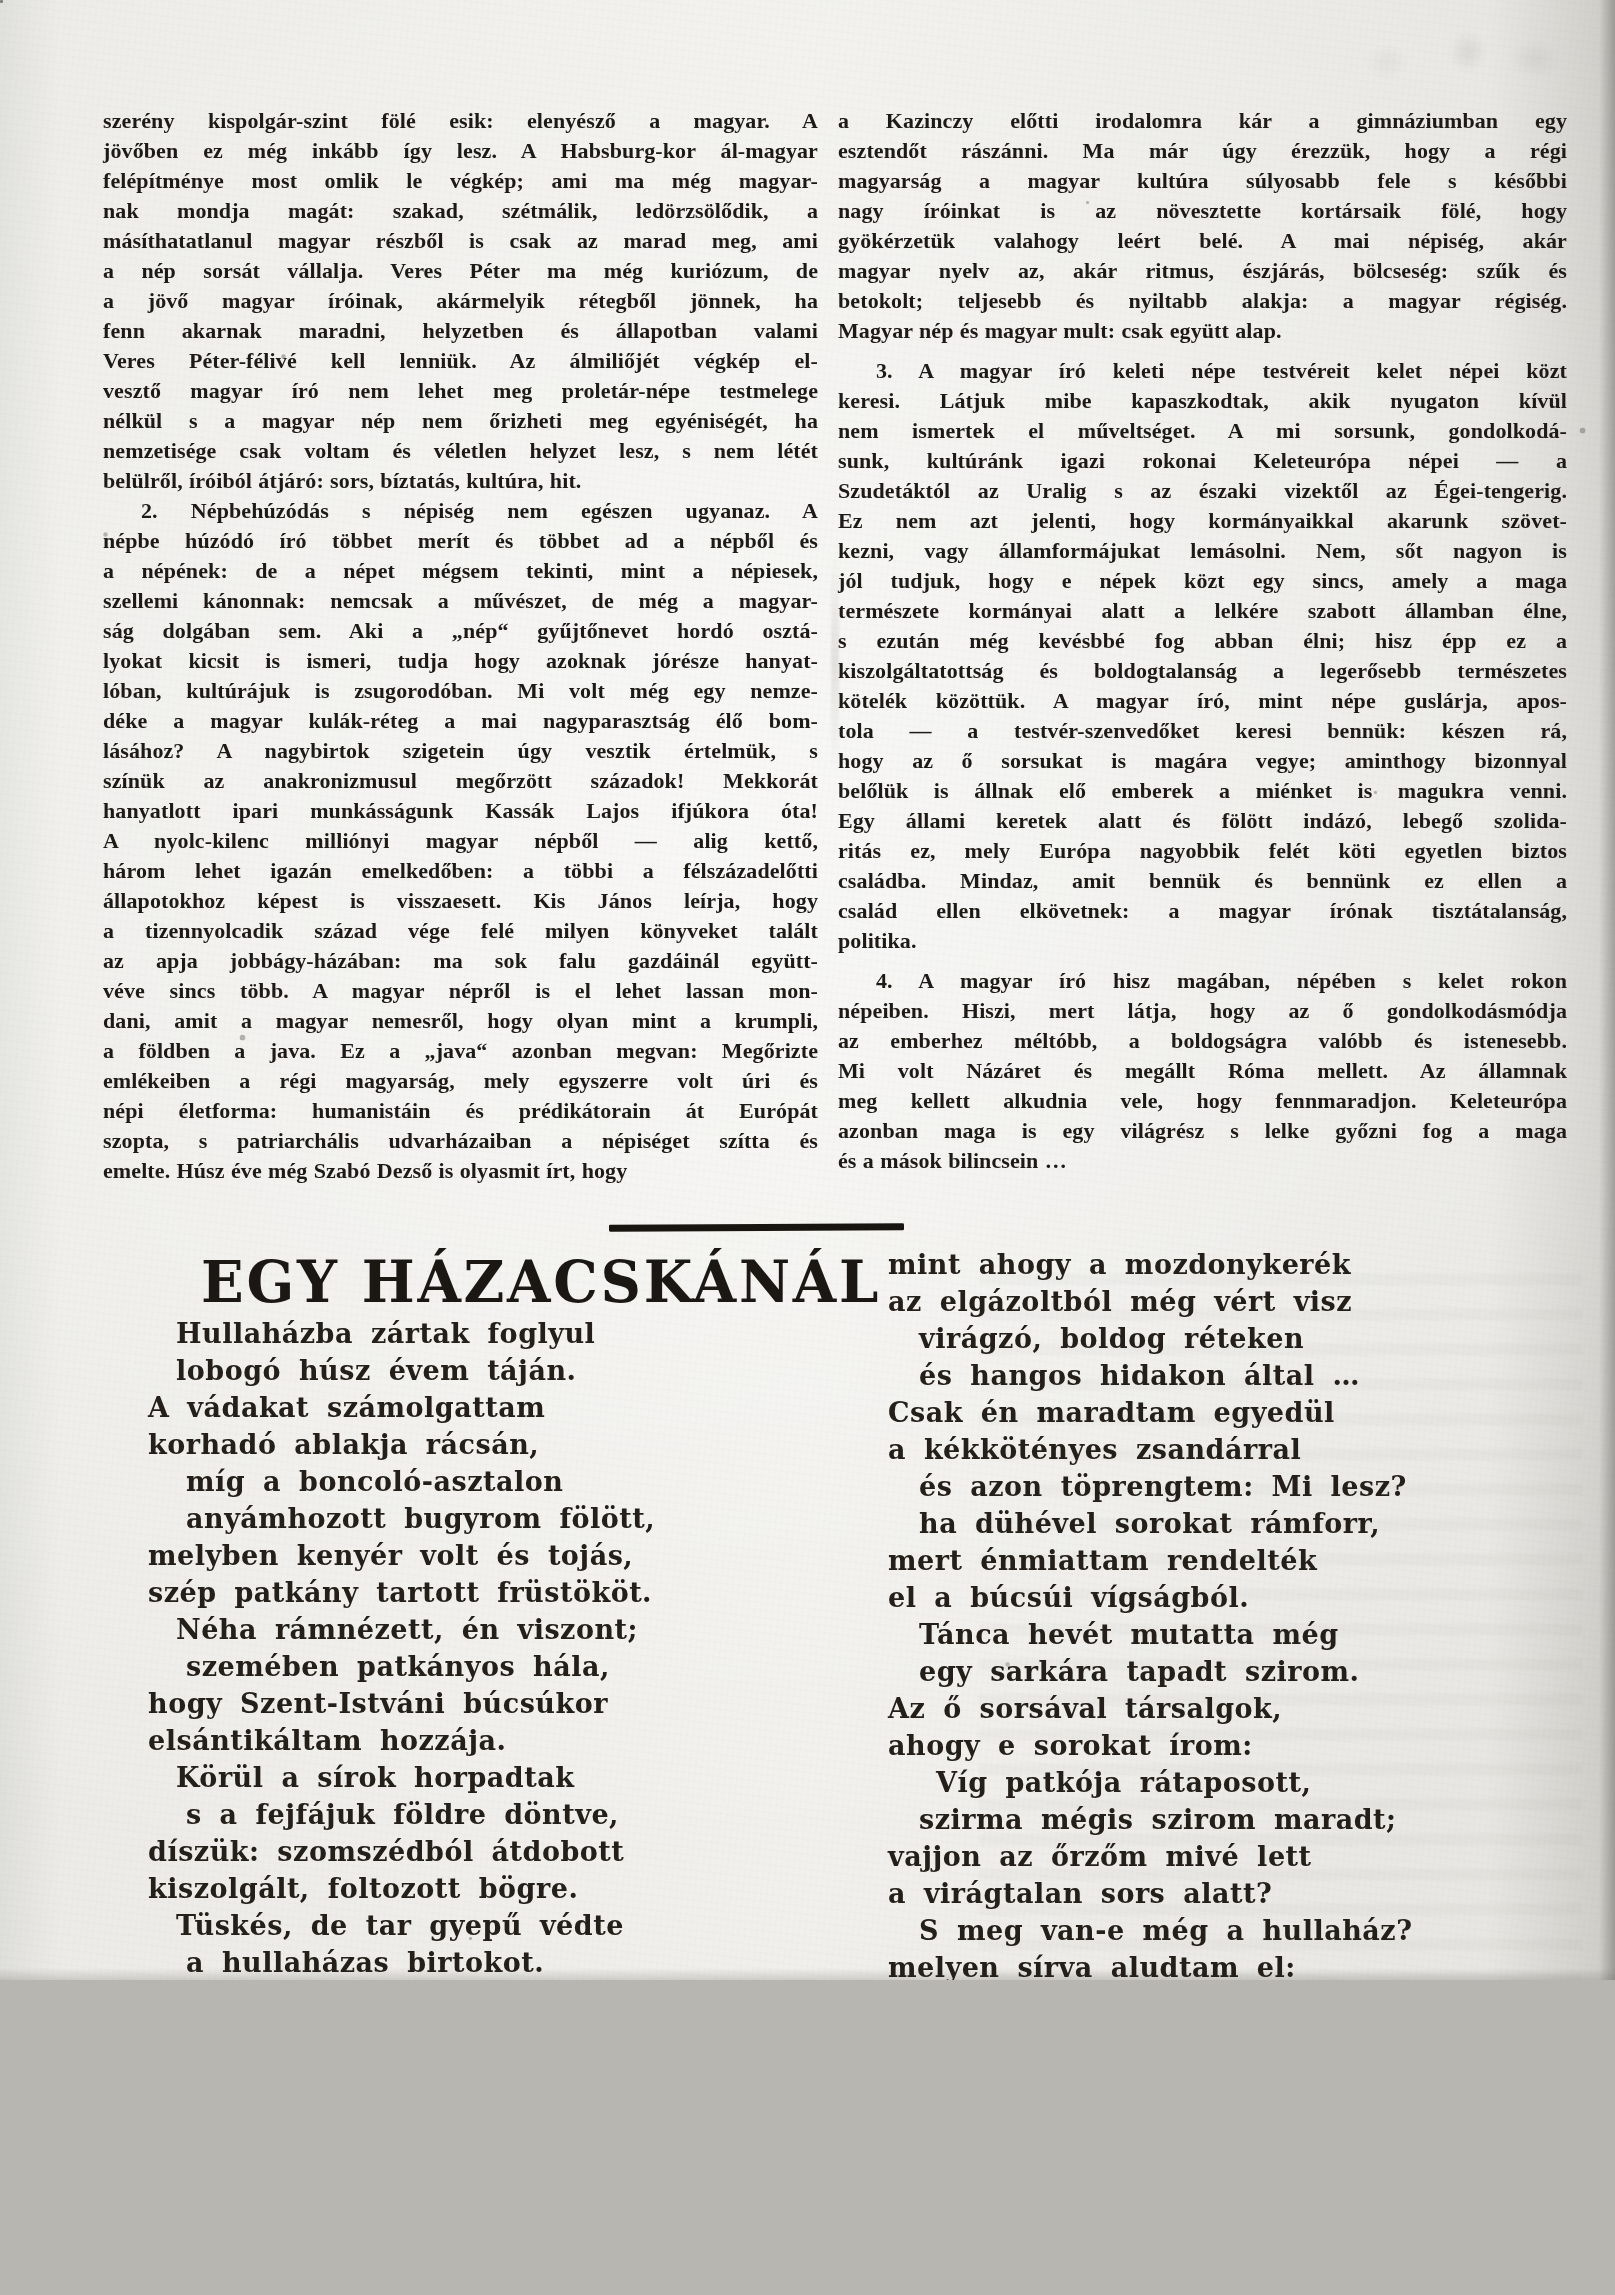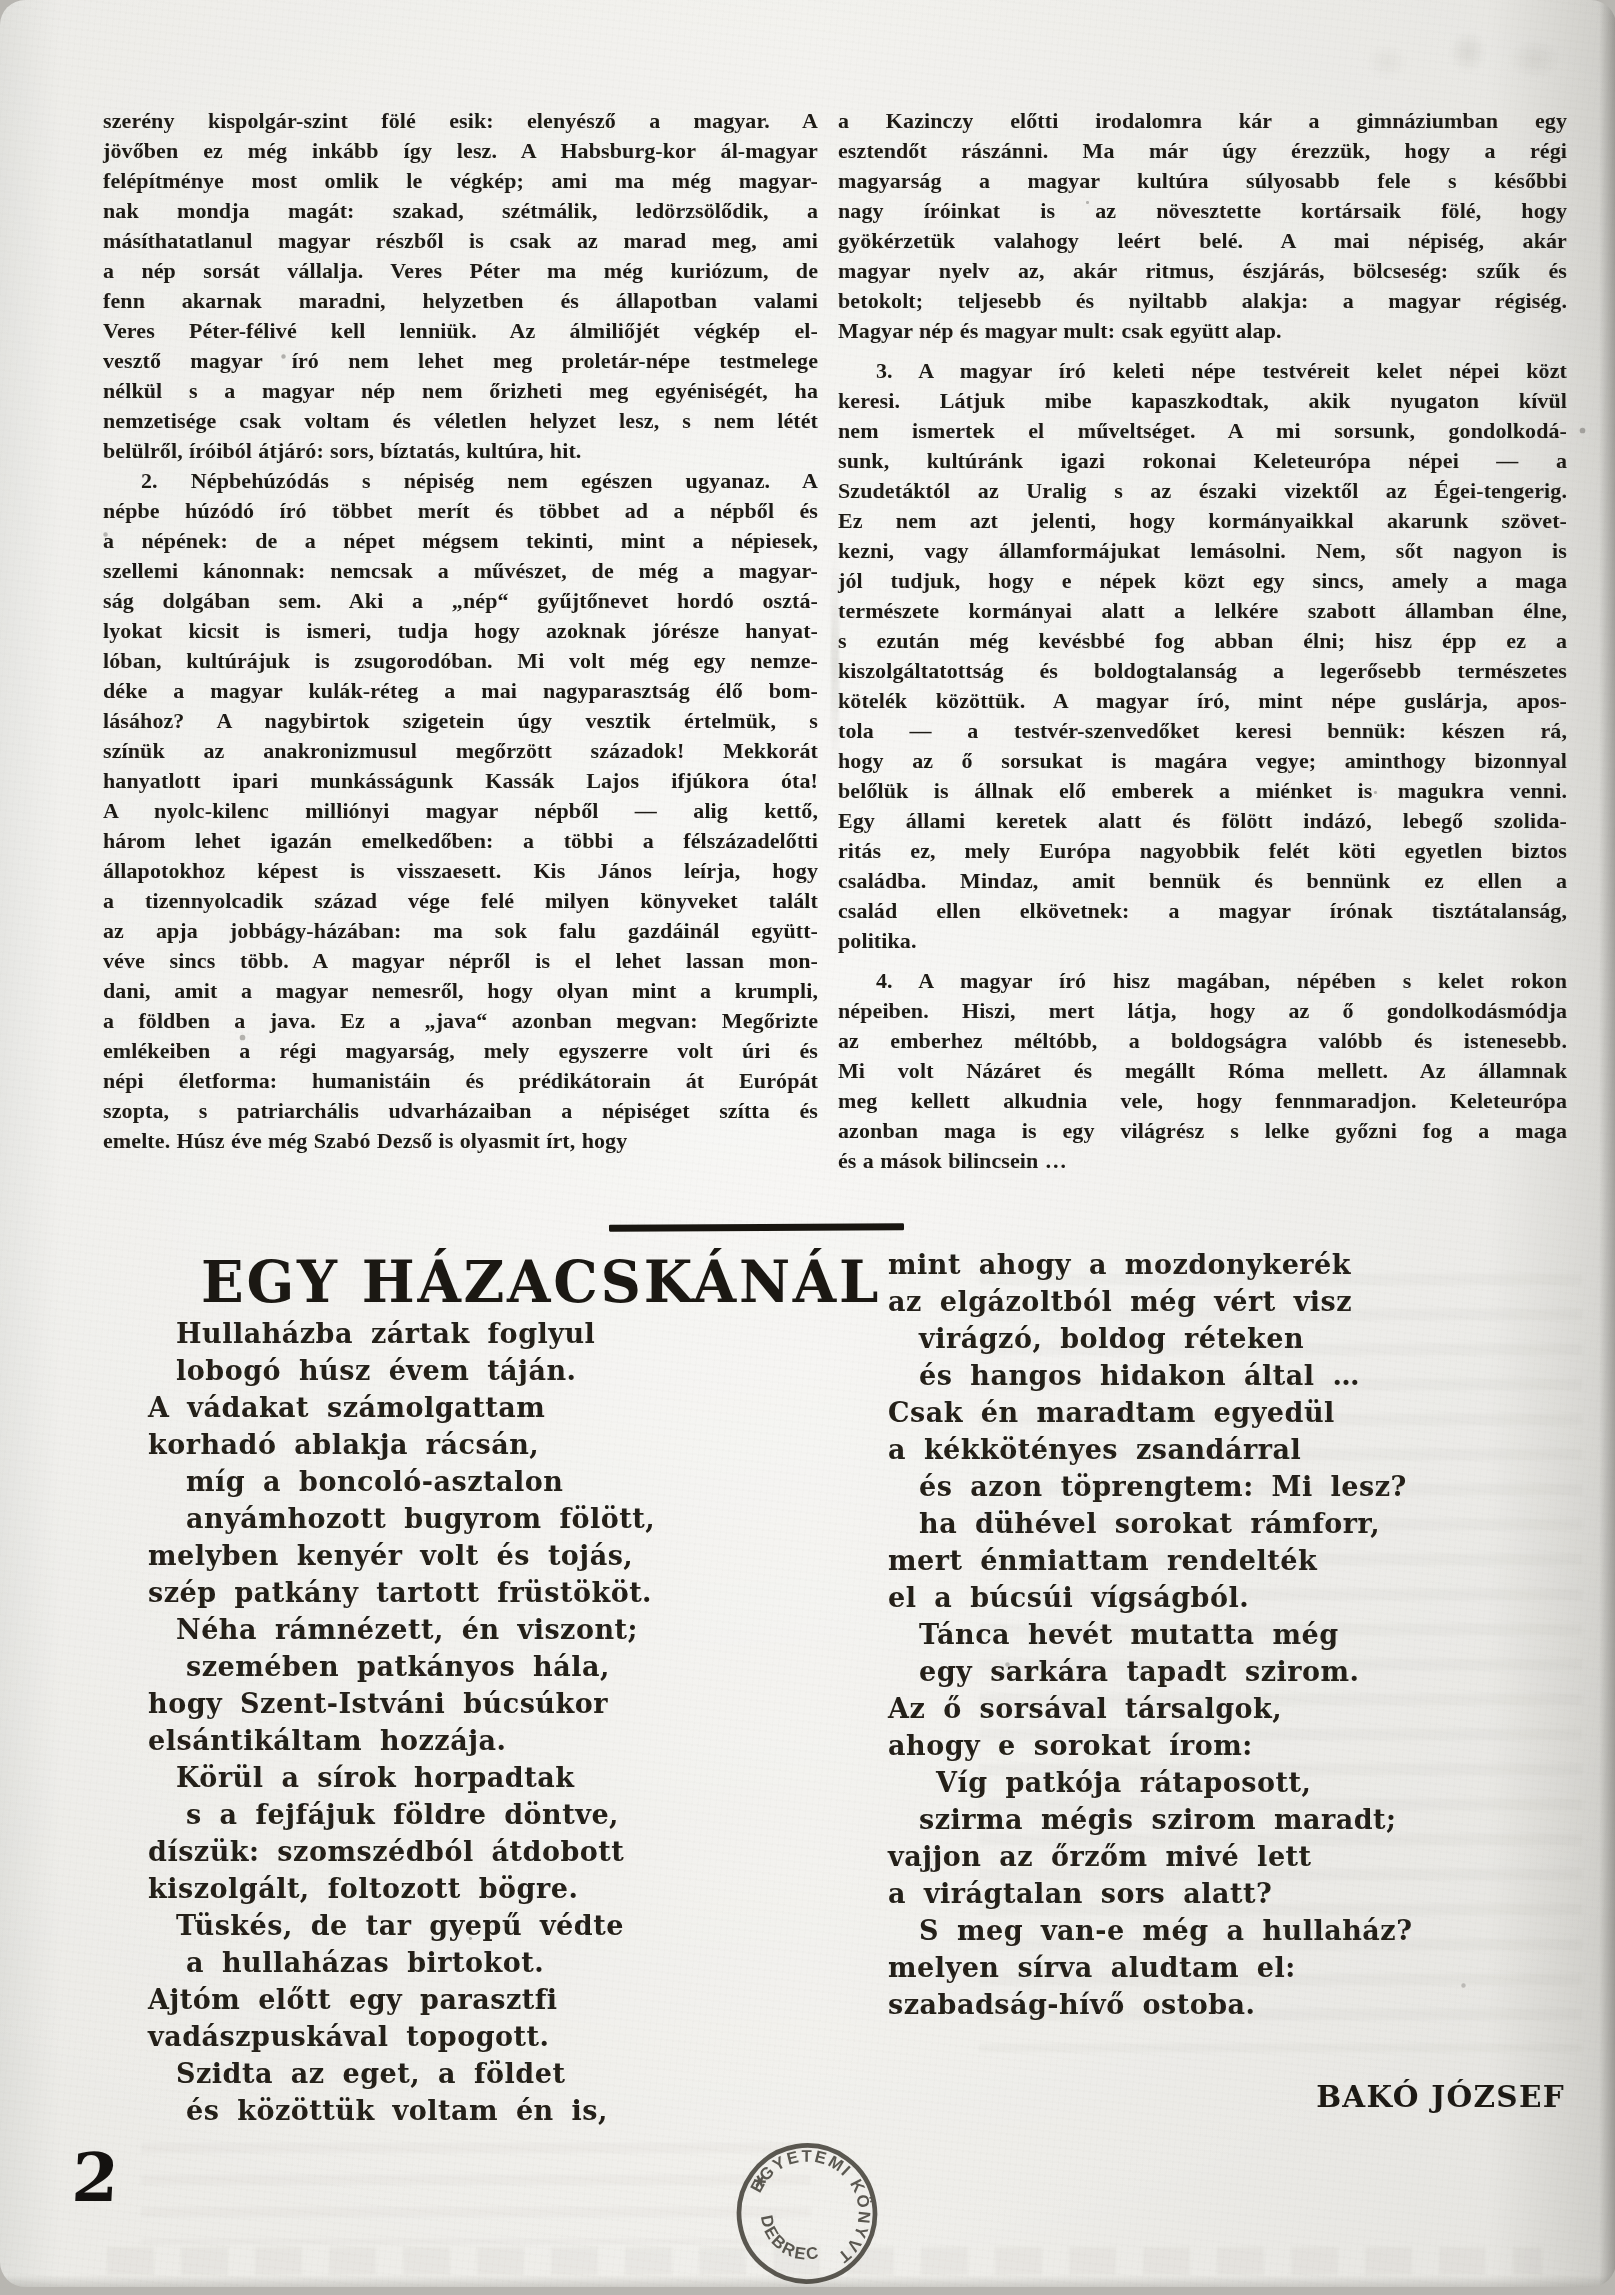--- a/index.html
+++ b/index.html
@@ -1,23 +1,22 @@
 <!DOCTYPE html>
 <html style="font-size:10.7px"><head>
 <meta charset="utf-8">
 <style>
   html,body{margin:0;padding:0;background:#b8b6b1;}
   .page{
-    position:relative;width:1616px;height:2287px;overflow:hidden;
+    position:relative;width:1616px;height:1980px;overflow:hidden;
     background:
       radial-gradient(ellipse 130% 100% at 45% 42%, rgba(255,255,255,.55) 0%, rgba(255,255,255,0) 60%),
       linear-gradient(90deg, #dededa 0px, #ecebe7 60px, #f0efeb 50%, #e7e6e2 92%, #cfcec9 99%, #c2c1bd 100%),
       #ecebe7;
     font-kerning:normal;
-    border-radius:25px;
   }
   .grain{position:absolute;inset:0;pointer-events:none;opacity:.5;
     background:
       repeating-linear-gradient(7deg, rgba(150,145,135,.045) 0 2px, transparent 2px 7.4px),
       repeating-linear-gradient(96deg, rgba(120,118,110,.035) 0 1.3px, transparent 1.3px 6px);
   }
   
   .essay-col{position:absolute;color:#1e1b16;
     font:700 22px/30px "Liberation Serif", serif;}
   .essay-col .ln{text-align:justify;text-align-last:justify;white-space:normal;
@@ -89,20 +88,21 @@
   <div class="artifact specks"></div>
 
   <div class="essay-col col-left">
 
   <div class="ln">szerény kispolgár-szint fölé esik: elenyésző a magyar. A</div>
       <div class="ln">jövőben ez még inkább így lesz. A Habsburg-kor ál-magyar</div>
       <div class="ln">felépítménye most omlik le végkép; ami ma még magyar-</div>
       <div class="ln">nak mondja magát: szakad, szétmálik, ledörzsölődik, a</div>
       <div class="ln">másíthatatlanul magyar részből is csak az marad meg, ami</div>
       <div class="ln">a nép sorsát vállalja. Veres Péter ma még kuriózum, de</div>
+      <div class="ln">a jövő magyar íróinak, akármelyik rétegből jönnek, ha</div>
       <div class="ln">fenn akarnak maradni, helyzetben és állapotban valami</div>
       <div class="ln">Veres Péter-félivé kell lenniük.  Az álmiliőjét végkép el-</div>
       <div class="ln">vesztő magyar író nem lehet meg proletár-népe testmelege</div>
       <div class="ln">nélkül s a magyar nép nem őrizheti meg egyéniségét, ha</div>
       <div class="ln">nemzetisége csak voltam és véletlen helyzet lesz, s nem létét</div>
       <div class="ln short">belülről, íróiból átjáró: sors, bíztatás, kultúra, hit.</div>
       <div class="ln para">2. Népbehúzódás s népiség nem egészen ugyanaz. A</div>
       <div class="ln">népbe húzódó író többet merít és többet ad a népből és</div>
       <div class="ln">a népének: de a népet mégsem tekinti, mint a népiesek,</div>
       <div class="ln">szellemi kánonnak: nemcsak a művészet, de még a magyar-</div>

